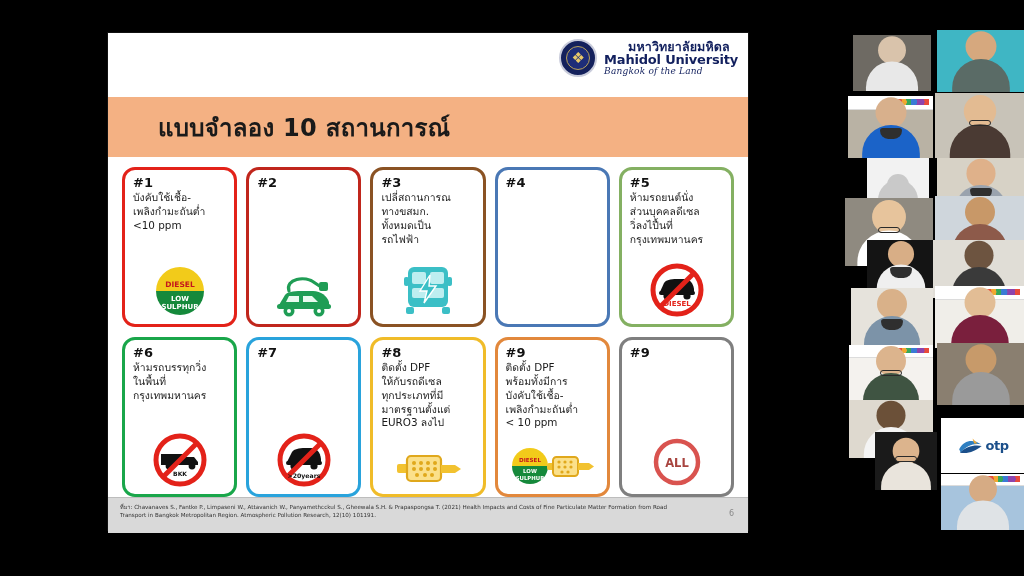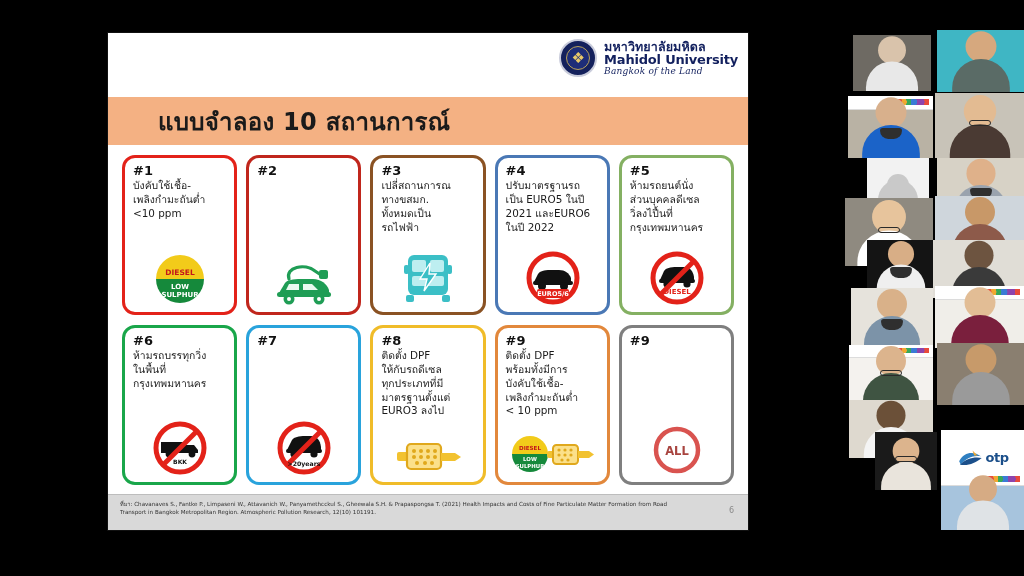--- a/index.html
+++ b/index.html
@@ -34,26 +34,26 @@
     flex: none;
   }
   .mu-seal .inner {
     width: 24px; height: 24px; border-radius: 50%;
     background: #1d2d78;
     border: 1px solid #b9a25a;
     display: flex; align-items: center; justify-content: center;
   }
   .mu-seal .glyph { color: #e8c96a; font-size: 15px; line-height: 1; font-weight: bold; }
   .mu-text { line-height: 1.05; }
-  .mu-th { font-size: 12.5px; color: #12205e; font-weight: bold; letter-spacing: .1px; }
+  .mu-th { font-size: 12.5px; color: #12205e; font-weight: bold; letter-spacing: .1px; margin-left: 24px; }
   .mu-en { font-size: 13px; color: #12205e; font-weight: bold; letter-spacing: -.2px; }
   .mu-tag { font-size: 9px; color: #12205e; font-style: italic; font-family: "DejaVu Serif", serif; letter-spacing: .2px; }
 
   .title-bar {
-    height: 48px; background: #f4b183; flex: none;
+    height: 60px; background: #f4b183; flex: none;
     display: flex; align-items: center; padding-left: 50px;
   }
   .title-bar h1 {
     font-size: 24px; color: #1a1a1a; font-weight: bold; letter-spacing: .3px;
   }
 
   .slide-body { flex: 1; padding: 10px 14px 0 14px; }
 
   .grid {
     display: grid;
@@ -201,35 +201,20 @@
         <path d="M28 12 L18 28 L25 28 L22 40 L34 23 L27 23 Z" fill="#3bbfc6" stroke="#ffffff" stroke-width="1.4"></path>
         <rect x="4" y="44" width="8" height="7" rx="2" fill="#3bbfc6"></rect>
         <rect x="40" y="44" width="8" height="7" rx="2" fill="#3bbfc6"></rect>
         <rect x="2" y="14" width="5" height="9" rx="2" fill="#3bbfc6"></rect>
         <rect x="45" y="14" width="5" height="9" rx="2" fill="#3bbfc6"></rect>
       </svg>
             </div>
           </div>
           <div class="card" style="border-color: rgb(74, 120, 181);">
             <div class="num">#4</div>
-            <div class="desc">ปรับมาตรฐานรถ
-เป็น EURO5 ในปี
-2021 และEURO6
-ในปี 2022</div>
-            <div class="art">
-              <svg width="58" height="58" viewBox="0 0 58 58">
-        <circle cx="29" cy="29" r="24" fill="#fff" stroke="#e32219" stroke-width="5"></circle>
-        <path d="M10 33 L14 25 C16 22, 20 21, 26 21 L35 21 C41 21, 45 24, 47 29 L47 33 Z" fill="#111"></path>
-        <rect x="9" y="32" width="40" height="4" rx="2" fill="#111"></rect>
-        <circle cx="18" cy="37" r="4" fill="#111"></circle>
-                <circle cx="40" cy="37" r="4" fill="#111"></circle>
-        <rect x="13" y="40" width="32" height="9" rx="2" fill="#e32219"></rect>
-        <text x="29" y="47" text-anchor="middle" font-size="6.5" font-weight="bold" fill="#fff" font-family="DejaVu Sans">EURO5/6</text>
-      </svg>
-            </div>
           </div>
           <div class="card" style="border-color: rgb(132, 176, 98);">
             <div class="num">#5</div>
             <div class="desc">ห้ามรถยนต์นั่ง
 ส่วนบุคคลดีเซล
 วิ่ลงไปื้นที่
 กรุงเทพมหานคร</div>
             <div class="art">
               <svg width="58" height="58" viewBox="0 0 58 58">
         <circle cx="29" cy="29" r="24" fill="#fff" stroke="#e32219" stroke-width="5"></circle>
@@ -478,21 +463,21 @@
     </div>
       </div>
       <div class="tile" style="left: 30px; top: 432px; width: 62px; height: 58px;">
         <div class="bg" style="background:#1a1a1a"></div>
         <div class="person" style="transform: translateX(-50%) scale(0.89); transform-origin: center bottom;">
       <div class="head" style="background:#dcb48d"></div>
       <div class="body-sh" style="background:#e9e4dc"></div>
     </div>
         <div class="glasses" style="top: 24.36px;"></div>
       </div>
-      <div class="tile otp-tile" style="left: 96px; top: 430px; width: 83px; height: 55px; background: rgb(255, 255, 255);">
+      <div class="tile otp-tile" style="left: 96px; top: 418px; width: 83px; height: 55px; background: rgb(255, 255, 255);">
         <svg class="otp-mark" viewBox="0 0 30 24">
          <path d="M2 16 C8 4, 20 4, 28 10 C20 8, 10 12, 4 20 Z" fill="#2f7fc1"></path>
          <path d="M3 20 C10 13, 20 10, 29 12 C22 18, 12 22, 3 20 Z" fill="#1b4f8a"></path>
          <path d="M18 3 L24 9 L20 9 Z" fill="#f0a830"></path>
        </svg>
        <span class="otp-txt" style="color: rgb(27, 79, 138);">otp</span>
       </div>
       <div class="tile" style="left: 96px; top: 474px; width: 83px; height: 56px;">
         <div class="bg" style="background:#a7c4dd"></div>
         <div class="bar">

